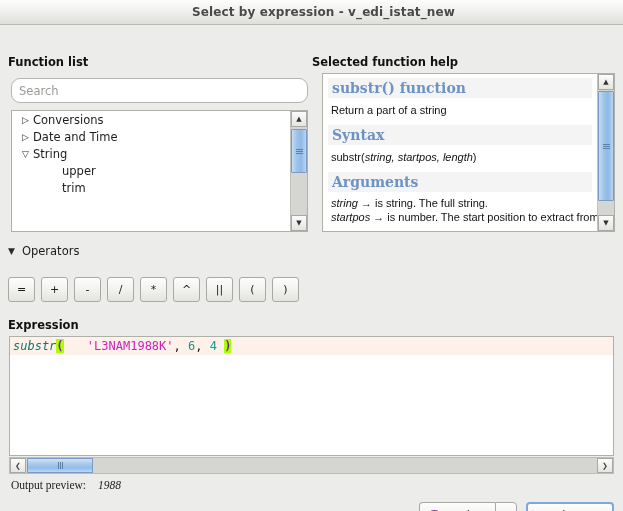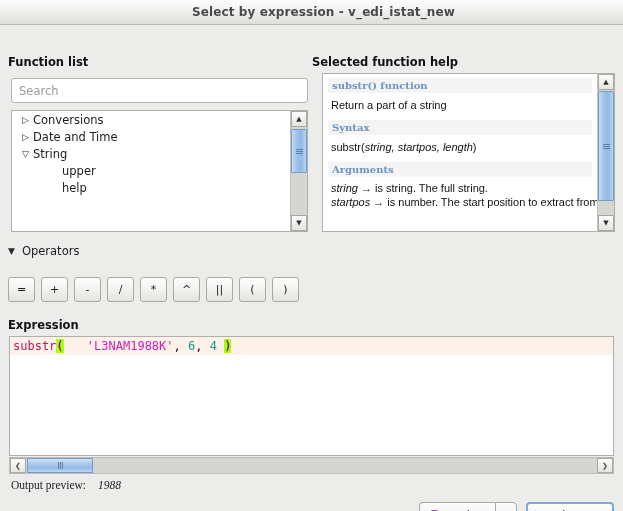--- a/index.html
+++ b/index.html
@@ -56,21 +56,21 @@
   
   #fn-list-label { left: 8px; top: 30px; }
   #help-label { left: 312px; top: 30px; }
 
   .search-box {
     position: absolute;
     left: 11px; top: 53px;
     width: 297px; height: 25px;
     box-sizing: border-box;
     border: 1px solid #b5b5b0;
-    border-radius: 3px;
+    border-radius: 9px;
     background: #ffffff;
     padding: 0 7px;
     font-family: inherit;
     font-size: 11.5px;
     color: #1c1c1c;
     outline: none;
   }
   .search-box::placeholder { color: #9a9a96; }
 
   .tree-frame {
@@ -155,21 +155,21 @@
   .help-inner {
     position: absolute;
     left: 0; top: 0; right: 17px; bottom: 0;
     overflow: hidden;
     padding: 4px 5px 0 5px;
     box-sizing: border-box;
   }
   .help-h {
     font-family: "DejaVu Serif", "Liberation Serif", serif;
     font-weight: bold;
-    font-size: 10px;
+    font-size: 14px;
     color: #6d92c4;
     background: #f4f4f4;
     padding: 2px 4px;
     margin: 0 0 2px 0;
   }
   .help-p {
     font-family: "Liberation Sans", sans-serif;
     font-size: 11px;
     color: #111;
     margin: 6px 0 8px 3px;
@@ -233,21 +233,21 @@
   .expr-line {
     height: 18px;
     line-height: 18px;
     background: #fdf1e9;
     font-family: "DejaVu Sans Mono", "Liberation Mono", monospace;
     font-size: 12px;
     white-space: pre;
     padding-left: 3px;
     color: #1c1c1c;
   }
-  .tok-fn     { color: #be185d; }
+  .tok-fn     { color: #0f766e; font-style: italic; }
   .tok-paren  { color: #7a1fa2; background: #aaff00; font-weight: bold; }
   .tok-str    { color: #cc22bb; margin-left: 16px; }
   .tok-num    { color: #179a8e; }
   .tok-punct  { color: #1a1a1a; }
 
   
   .hscroll {
     position: absolute;
     left: 9px; top: 432px;
     width: 605px; height: 17px;
@@ -380,21 +380,21 @@
         <span>String</span>
       </div>
 
 
       <div class="tree-row child">
         <span>upper</span>
       </div>
 
 
       <div class="tree-row child">
-        <span>help</span>
+        <span>trim</span>
       </div>
 
     </div>
 
     <div class="vscroll">
       <div class="sb-btn up">▲</div>
       <div class="sb-thumb" style="top:18px;height:44px;">
         <div class="grip"></div>
       </div>
       <div class="sb-btn down">▼</div>

